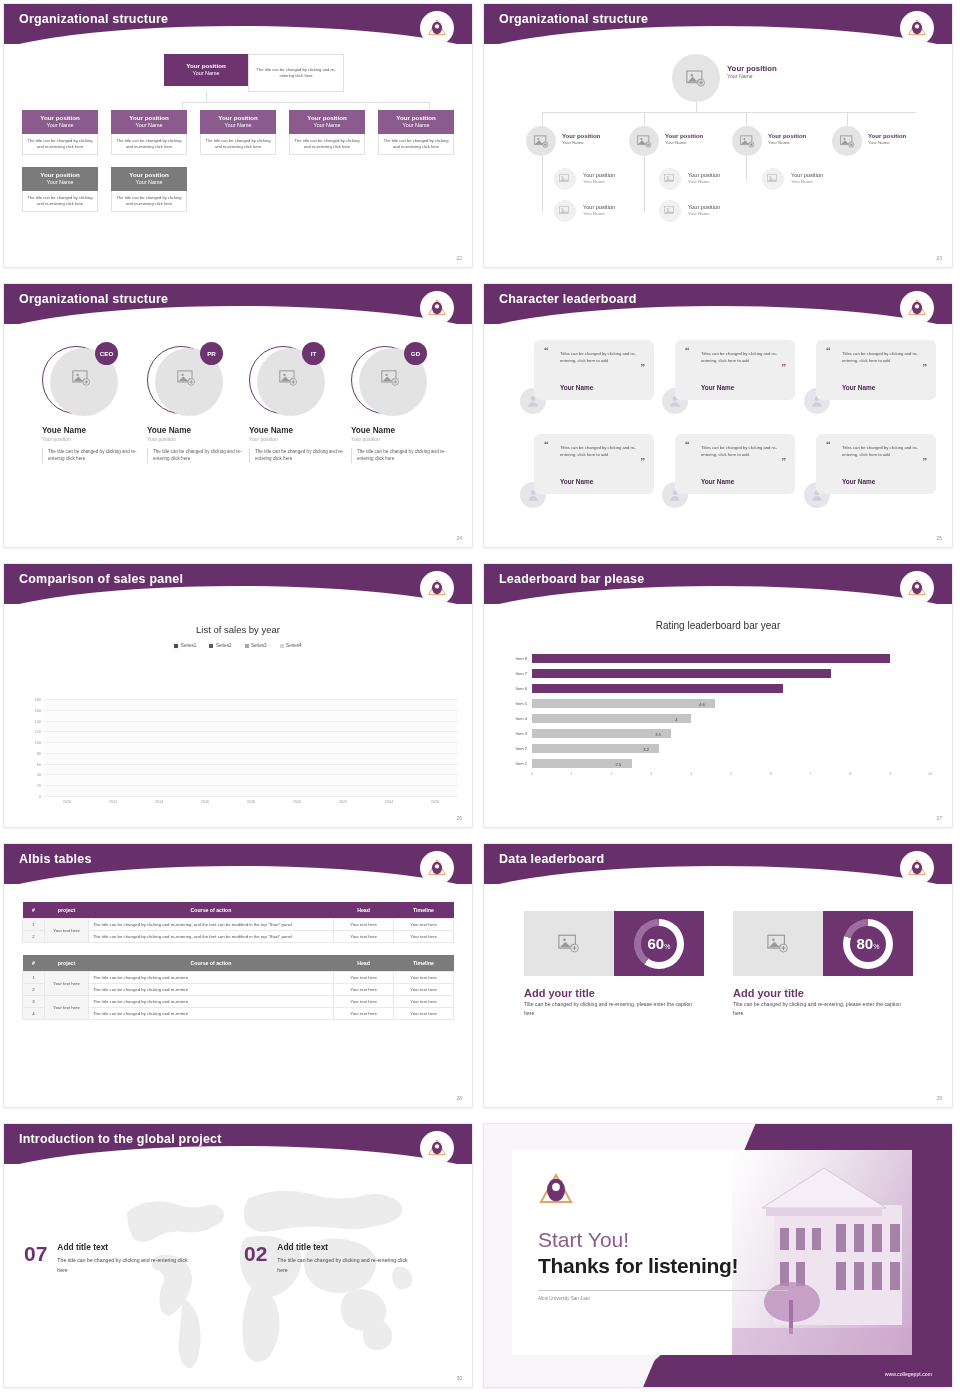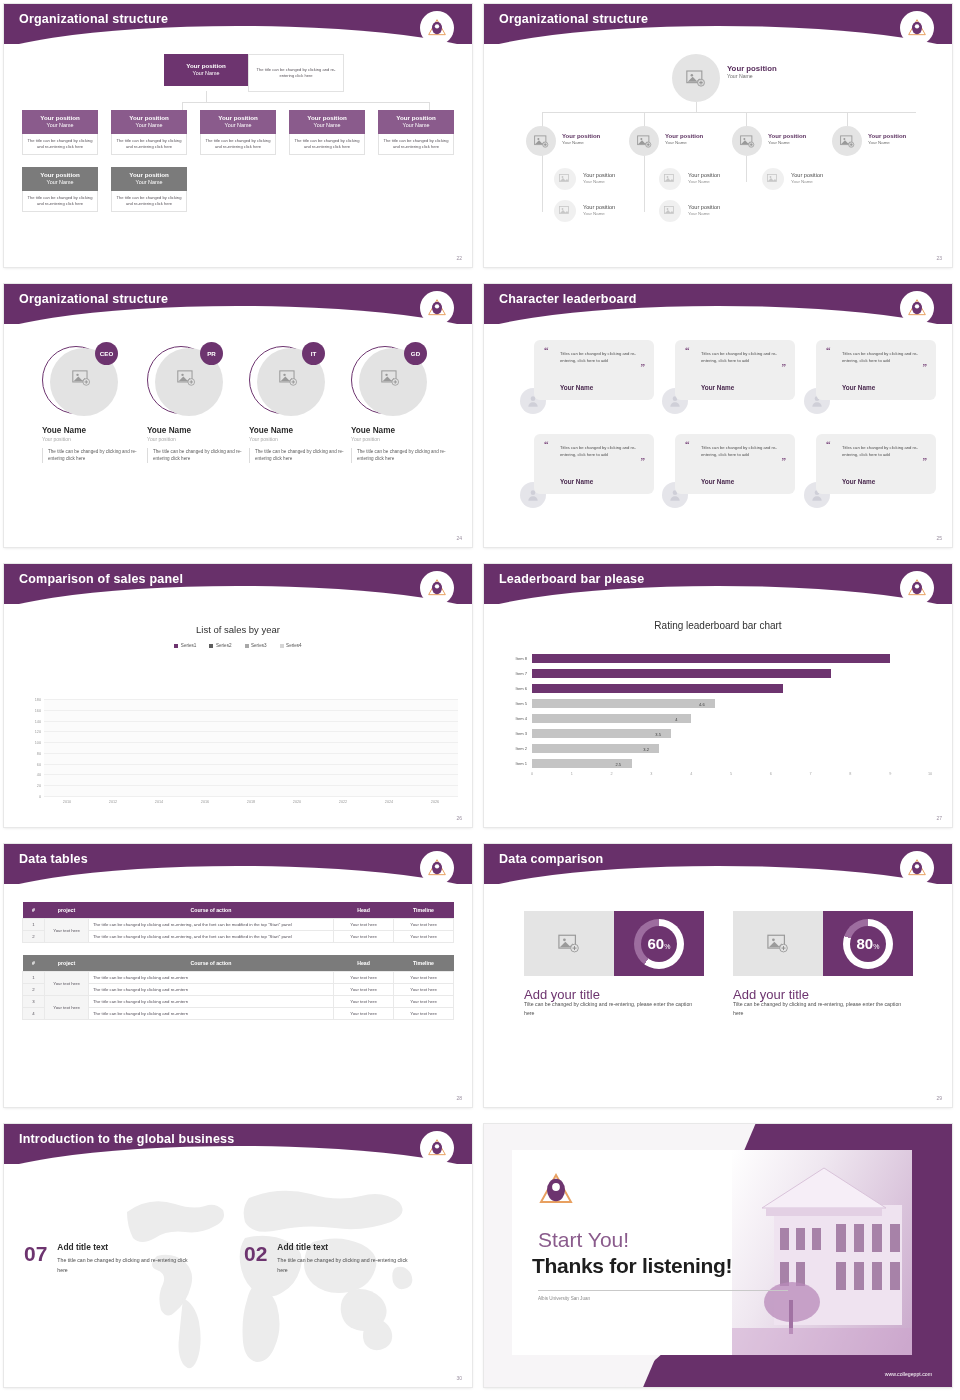--- a/index.html
+++ b/index.html
@@ -84,37 +84,37 @@
   .td-right { text-align:center; width:60px; }
 
   
   .dc-card { position:absolute; display:flex; width:180px; height:65px; }
   .dc-img { flex:1; background:#e4e4e4; display:flex; align-items:center; justify-content:center; }
   .dc-ring { width:90px; background:#6d346f; display:flex; align-items:center; justify-content:center; position:relative; }
   .donut { position:relative; width:50px; height:50px; border-radius:50%; display:flex; align-items:center; justify-content:center; }
   .donut .inner { position:absolute; inset:7px; border-radius:50%; background:#6d346f; }
   .donut .val { position:relative; color:#fff; font-size:15px; font-weight:bold; z-index:2; }
   .donut .val small { font-size:7px; font-weight:normal; }
-  .dc-title { font-size:13px; font-weight:normal; color:#6d346f; }
+  .dc-title { font-size:11px; font-weight:bold; color:#6d346f; }
   .dc-sub { font-size:5.2px; color:#4f4f4f; line-height:1.7; width:175px; margin-top:2px; }
 
   
   .gnum { font-size:21px; font-weight:bold; color:#6d346f; }
   .gtitle { font-size:8.4px; font-weight:bold; color:#2d2d2d; }
   .gtext { font-size:5.2px; color:#4a4a4a; line-height:1.9; margin-top:4px; width:135px; }
 
   
   .ty-slide { background:#fff; }
   .ty-purple { position:absolute; inset:0; background:#68306a; }
   .ty-wedge { position:absolute; left:0; top:0; width:100%; height:100%; background:#f7f5f7; clip-path:polygon(0 0, 58% 0, 34% 100%, 0 100%); }
   .ty-wedge2 { position:absolute; left:0; bottom:0; width:100%; height:100%; background:#f7f5f7; clip-path:polygon(0 78%, 44% 78%, 30% 100%, 0 100%); }
   .ty-card { position:absolute; left:28px; top:26px; width:400px; height:205px; background:#fff; overflow:hidden; }
   .ty-photo { position:absolute; right:0; top:0; width:180px; height:100%; background:linear-gradient(115deg,#fff 0%,#efe7f0 35%,#c9a8cb 100%); }
   .ty-h1 { position:absolute; left:26px; top:78px; font-size:21px; color:#8a5b8c; }
-  .ty-h2 { position:absolute; left:20px; top:104px; font-size:21px; font-weight:bold; color:#1e1e1e; letter-spacing:-.3px; }
+  .ty-h2 { position:absolute; left:26px; top:104px; font-size:21px; font-weight:bold; color:#1e1e1e; letter-spacing:-.3px; }
   .ty-rule { position:absolute; left:26px; top:140px; width:250px; border-top:1px solid #c9c9c9; }
   .ty-cap { position:absolute; left:26px; top:146px; font-size:4.6px; color:#8b8b8b; }
   .ty-url { position:absolute; right:20px; bottom:10px; font-size:5.2px; color:#fff; }
 </style>
 </head>
 <body>
 
 <div class="sheet">
 
   <div class="slide">
@@ -667,21 +667,21 @@
       </div>
     <div class="hdr-title">Leaderboard bar please</div>
     <div class="logo-badge">
       <svg width="20" height="20" viewBox="0 0 24 24">
           <polygon points="12,2 22,20 2,20" fill="none" stroke="#e8a060" stroke-width="1.2"></polygon>
           <ellipse cx="12" cy="12" rx="6" ry="7.5" fill="#6d346f"></ellipse>
           <circle cx="12" cy="10" r="2.6" fill="#fff"></circle>
         </svg>
     </div>
     <div class="body">
-      <div class="chart-title" style="margin-top:16px; font-size:10px;">Rating leaderboard bar chart</div>
+      <div class="chart-title" style="margin-top:16px; font-size:10px;">Rating leaderboard bar year</div>
       <div id="lead-plot" style="position:absolute; left:18px; right:22px; top:48px;">
           <div class="hbar-row">
             <div class="hbar-lab">Item 8</div>
             <div class="hbar-track">
               <div class="hbar-fill" style="width: 90%; background: rgb(109, 52, 111);"></div>
             </div>
           </div>
           <div class="hbar-row">
             <div class="hbar-lab">Item 7</div>
             <div class="hbar-track">
@@ -744,21 +744,21 @@
           </div>
         </div>
     </div>
     <div class="pagenum">27</div>
   </div>
 
   <div class="slide">
     <div class="hdr">
         <div class="hdr-curve"></div>
       </div>
-    <div class="hdr-title">Data tables</div>
+    <div class="hdr-title">Albis tables</div>
     <div class="logo-badge">
       <svg width="20" height="20" viewBox="0 0 24 24">
           <polygon points="12,2 22,20 2,20" fill="none" stroke="#e8a060" stroke-width="1.2"></polygon>
           <ellipse cx="12" cy="12" rx="6" ry="7.5" fill="#6d346f"></ellipse>
           <circle cx="12" cy="10" r="2.6" fill="#fff"></circle>
         </svg>
     </div>
     <div class="body" style="padding:18px;">
       <table class="tbl">
         <thead class="th-purple">
@@ -827,21 +827,21 @@
         </tbody>
       </table>
     </div>
     <div class="pagenum">28</div>
   </div>
 
   <div class="slide">
     <div class="hdr">
         <div class="hdr-curve"></div>
       </div>
-    <div class="hdr-title">Data comparison</div>
+    <div class="hdr-title">Data leaderboard</div>
     <div class="logo-badge">
       <svg width="20" height="20" viewBox="0 0 24 24">
           <polygon points="12,2 22,20 2,20" fill="none" stroke="#e8a060" stroke-width="1.2"></polygon>
           <ellipse cx="12" cy="12" rx="6" ry="7.5" fill="#6d346f"></ellipse>
           <circle cx="12" cy="10" r="2.6" fill="#fff"></circle>
         </svg>
     </div>
     <div class="body">
       <div class="dc-card" style="left:40px; top:27px;">
         <div class="dc-img">
@@ -883,21 +883,21 @@
       <div class="dc-title" style="position:absolute; left:249px; top:103px;">Add your title</div>
       <div class="dc-sub" style="position:absolute; left:249px; top:114px;">Tilte can be changed by clicking and re-entering, please enter the caption here</div>
     </div>
     <div class="pagenum">29</div>
   </div>
 
   <div class="slide">
     <div class="hdr">
         <div class="hdr-curve"></div>
       </div>
-    <div class="hdr-title">Introduction to the global business</div>
+    <div class="hdr-title">Introduction to the global project</div>
     <div class="logo-badge">
       <svg width="20" height="20" viewBox="0 0 24 24">
           <polygon points="12,2 22,20 2,20" fill="none" stroke="#e8a060" stroke-width="1.2"></polygon>
           <ellipse cx="12" cy="12" rx="6" ry="7.5" fill="#6d346f"></ellipse>
           <circle cx="12" cy="10" r="2.6" fill="#fff"></circle>
         </svg>
     </div>
     <div class="body">
       <svg style="position:absolute; left:95px; top:8px;" width="330" height="200" viewBox="0 0 330 200">
         <g fill="#ececec">

